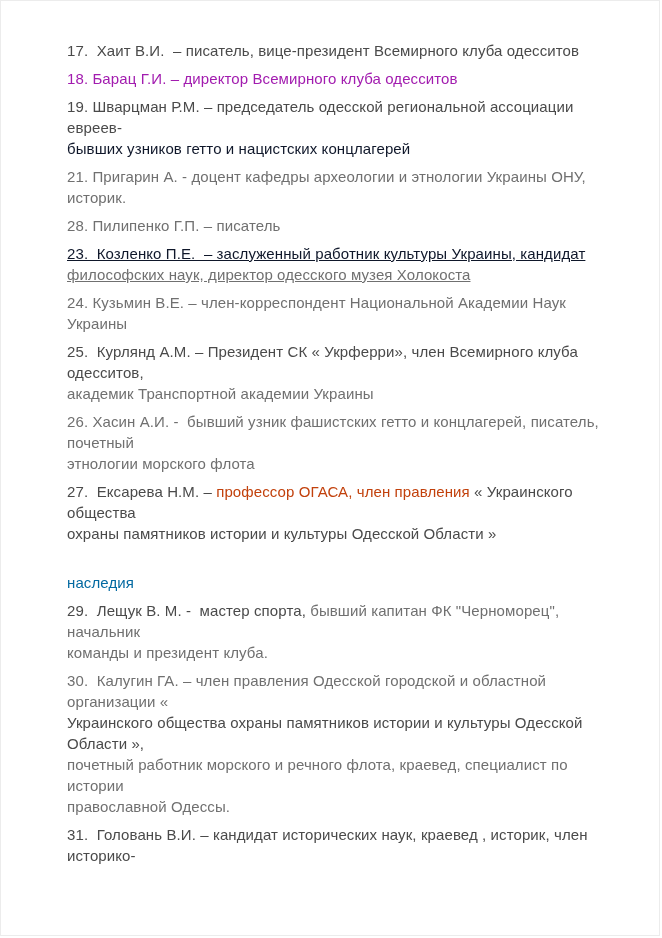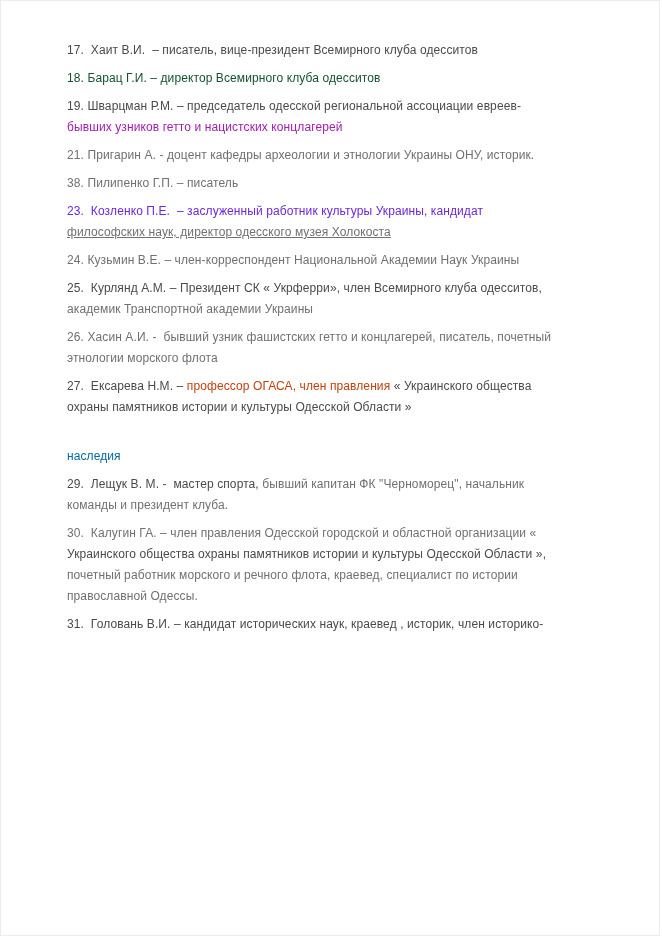--- a/index.html
+++ b/index.html
@@ -8,45 +8,45 @@
     background: #ffffff;
   }
   .page {
     position: relative;
     width: 660px;
     height: 936px;
     border: 1px solid #ececec;
     background: #ffffff;
     box-sizing: border-box;
     font-family: "Liberation Sans", sans-serif;
-    font-size: 12px;
+    font-size: 15px;
     line-height: 21px;
     overflow: hidden;
   }
   .doc-body {
     padding: 39px 40px 0 66px;
   }
   .para {
     margin: 0 0 7px 0;
     white-space: pre-wrap;
     letter-spacing: 0.1px;
   }
 </style>
 </head>
 <body>
 
 <div class="page">
   <div class="doc-body">
     <div>
         <p class="para"><span style="color: rgb(74, 74, 74);">17.  Хаит В.И.  – писатель, вице-президент Всемирного клуба одесситов</span></p>
-        <p class="para"><span style="color: #14532d;">18. Барац Г.И. – директор Всемирного клуба одесситов</span></p>
-        <p class="para"><span style="color: rgb(74, 74, 74);">19. Шварцман Р.М. – председатель одесской региональной ассоциации евреев-</span><br><span style="color: #a21caf;">бывших узников гетто и нацистских концлагерей</span></p>
+        <p class="para"><span style="color: #a21caf;">18. Барац Г.И. – директор Всемирного клуба одесситов</span></p>
+        <p class="para"><span style="color: rgb(74, 74, 74);">19. Шварцман Р.М. – председатель одесской региональной ассоциации евреев-</span><br><span style="color: #0f172a;">бывших узников гетто и нацистских концлагерей</span></p>
         <p class="para"><span style="color: rgb(112, 112, 112);">21. Пригарин А. - доцент кафедры археологии и этнологии Украины ОНУ, историк.</span></p>
-        <p class="para"><span style="color: rgb(112, 112, 112);">38. Пилипенко Г.П. – писатель</span></p>
-        <p class="para"><span style="color: #6d28d9;">23.  Козленко П.Е.  – заслуженный работник культуры Украины, кандидат</span><br><span style="color: rgb(112, 112, 112); text-decoration: underline;">философских наук, директор одесского музея Холокоста</span></p>
+        <p class="para"><span style="color: rgb(112, 112, 112);">28. Пилипенко Г.П. – писатель</span></p>
+        <p class="para"><span style="color: #0f172a; text-decoration: underline;">23.  Козленко П.Е.  – заслуженный работник культуры Украины, кандидат</span><br><span style="color: rgb(112, 112, 112); text-decoration: underline;">философских наук, директор одесского музея Холокоста</span></p>
         <p class="para"><span style="color: rgb(112, 112, 112);">24. Кузьмин В.Е. – член-корреспондент Национальной Академии Наук Украины</span></p>
         <p class="para"><span style="color: rgb(74, 74, 74);">25.  Курлянд А.М. – Президент СК « Укрферри», член Всемирного клуба одесситов,</span><br><span style="color: rgb(112, 112, 112);">академик Транспортной академии Украины</span></p>
         <p class="para"><span style="color: rgb(112, 112, 112);">26. Хасин А.И. -  бывший узник фашистских гетто и концлагерей, писатель, почетный</span><br><span style="color: rgb(112, 112, 112);">этнологии морского флота</span></p>
         <p class="para"><span style="color: rgb(74, 74, 74);">27.  Ексарева Н.М. – </span><span style="color: #c2410c;">профессор ОГАСА, член правления </span><span style="color: rgb(74, 74, 74);">« Украинского общества</span><br><span style="color: rgb(74, 74, 74);">охраны памятников истории и культуры Одесской Области »</span></p>
         <p class="para"><br><span style="color: #0369a1;">наследия</span></p>
         <p class="para"><span style="color: rgb(74, 74, 74);">29.  Лещук В. М. -  мастер спорта, </span><span style="color: rgb(112, 112, 112);">бывший капитан ФК "Черноморец", начальник</span><br><span style="color: rgb(112, 112, 112); margin-top: 44px;">команды и президент клуба.</span></p>
         <p class="para"><span style="color: rgb(112, 112, 112);">30.  Калугин ГА. – член правления Одесской городской и областной организации «</span><br><span style="color: rgb(74, 74, 74);">Украинского общества охраны памятников истории и культуры Одесской Области »,</span><br><span style="color: rgb(112, 112, 112);">почетный работник морского и речного флота, краевед, специалист по истории</span><br><span style="color: rgb(112, 112, 112);">православной Одессы.</span></p>
         <p class="para"><span style="color: rgb(74, 74, 74);">31.  Головань В.И. – кандидат исторических наук, краевед , историк, член историко-</span><br></p>
       </div>
   </div>

